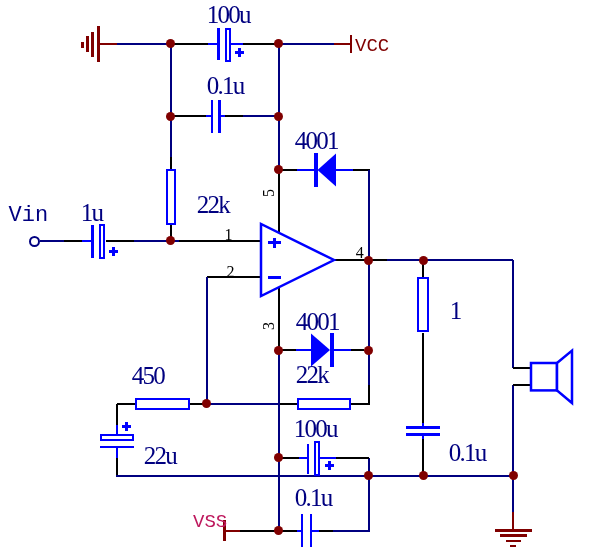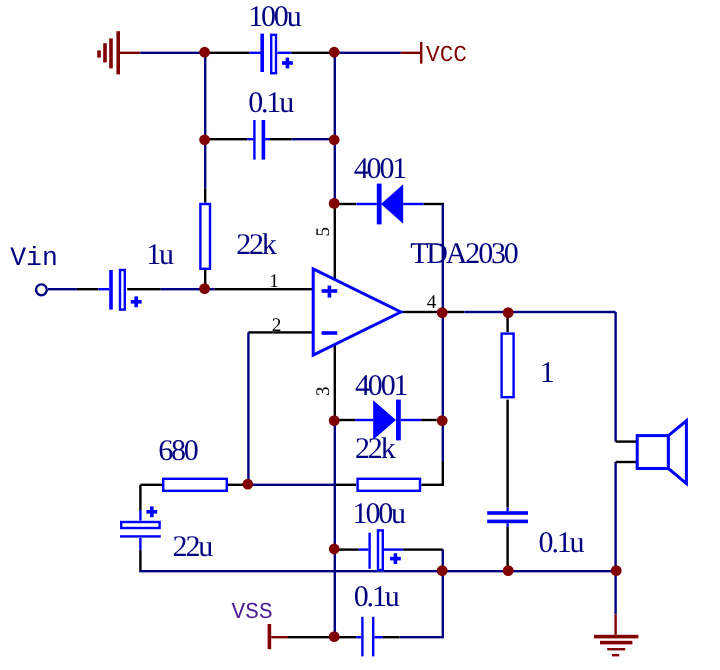--- a/index.html
+++ b/index.html
@@ -144,33 +144,32 @@
 <div style="position:absolute;left:364.0px;top:345.5px;width:9px;height:9px;border-radius:50%;background:#800000;"></div>
 <div style="position:absolute;left:202.3px;top:399.2px;width:9px;height:9px;border-radius:50%;background:#800000;"></div>
 <div style="position:absolute;left:274.0px;top:453.0px;width:9px;height:9px;border-radius:50%;background:#800000;"></div>
 <div style="position:absolute;left:364.0px;top:471.0px;width:9px;height:9px;border-radius:50%;background:#800000;"></div>
 <div style="position:absolute;left:418.5px;top:471.0px;width:9px;height:9px;border-radius:50%;background:#800000;"></div>
 <div style="position:absolute;left:508.5px;top:471.0px;width:9px;height:9px;border-radius:50%;background:#800000;"></div>
 <div style="position:absolute;left:274.0px;top:526.0px;width:9px;height:9px;border-radius:50%;background:#800000;"></div>
 <div class="t" style="left:206.8px;top:1.9500000000000002px;font-size:25px;color:#000080;font-family:'Liberation Serif', serif;letter-spacing:-1.8px;">100u</div>
 <div class="t" style="left:206.8px;top:72.95px;font-size:25px;color:#000080;font-family:'Liberation Serif', serif;letter-spacing:-1.8px;">0.1u</div>
 <div class="t" style="left:294.8px;top:127.95px;font-size:25px;color:#000080;font-family:'Liberation Serif', serif;letter-spacing:-1.8px;">4001</div>
-<div class="t" style="left:341.8px;top:198.95px;font-size:25px;color:#000080;font-family:'Liberation Serif', serif;letter-spacing:-1.8px;">TDA2030</div>
 <div class="t" style="left:196.8px;top:191.95px;font-size:25px;color:#000080;font-family:'Liberation Serif', serif;letter-spacing:-1.8px;">22k</div>
-<div class="t" style="left:80.8px;top:199.95px;font-size:25px;color:#000080;font-family:'Liberation Serif', serif;letter-spacing:-1.8px;margin-left:41px;">1u</div>
+<div class="t" style="left:80.8px;top:199.95px;font-size:25px;color:#000080;font-family:'Liberation Serif', serif;letter-spacing:-1.8px;">1u</div>
 <div class="t" style="left:295.8px;top:308.95px;font-size:25px;color:#000080;font-family:'Liberation Serif', serif;letter-spacing:-1.8px;">4001</div>
 <div class="t" style="left:295.8px;top:362.45px;font-size:25px;color:#000080;font-family:'Liberation Serif', serif;letter-spacing:-1.8px;">22k</div>
-<div class="t" style="left:131.8px;top:362.95px;font-size:25px;color:#000080;font-family:'Liberation Serif', serif;letter-spacing:-1.8px;">680</div>
+<div class="t" style="left:131.8px;top:362.95px;font-size:25px;color:#000080;font-family:'Liberation Serif', serif;letter-spacing:-1.8px;">450</div>
 <div class="t" style="left:449.8px;top:298.45px;font-size:25px;color:#000080;font-family:'Liberation Serif', serif;letter-spacing:-1.8px;">1</div>
 <div class="t" style="left:143.8px;top:442.95px;font-size:25px;color:#000080;font-family:'Liberation Serif', serif;letter-spacing:-1.8px;text-align:right;">22u</div>
 <div class="t" style="left:293.8px;top:415.95px;font-size:25px;color:#000080;font-family:'Liberation Serif', serif;letter-spacing:-1.8px;">100u</div>
 <div class="t" style="left:448.8px;top:440.45px;font-size:25px;color:#000080;font-family:'Liberation Serif', serif;letter-spacing:-1.8px;">0.1u</div>
 <div class="t" style="left:294.8px;top:484.95px;font-size:25px;color:#000080;font-family:'Liberation Serif', serif;letter-spacing:-1.8px;">0.1u</div>
 <div class="t" style="left:8.5px;top:205px;font-size:22px;color:#000080;font-family:'Liberation Mono', serif;letter-spacing:0px;">Vin</div>
 <div class="t" style="left:355px;top:36.5px;font-size:19px;color:#800000;font-family:'Liberation Mono', serif;letter-spacing:0px;">VCC</div>
-<div class="t" style="left:193px;top:501px;font-size:19px;color:#4c1d95;font-family:'Liberation Mono', serif;letter-spacing:0px;">VSS</div>
+<div class="t" style="left:193px;top:513px;font-size:19px;color:#be185d;font-family:'Liberation Mono', serif;letter-spacing:0px;">VSS</div>
 <div class="t" style="left:224.4px;top:226.6px;font-size:16px;color:#000000;font-family:'Liberation Serif', serif;letter-spacing:0px;">1</div>
 <div class="t" style="left:226.4px;top:263.9px;font-size:16px;color:#000000;font-family:'Liberation Serif', serif;letter-spacing:0px;">2</div>
 <div class="t" style="left:355.7px;top:244.6px;font-size:16px;color:#000000;font-family:'Liberation Serif', serif;letter-spacing:0px;">4</div>
 <svg style="position:absolute;left:0;top:0" width="600" height="558" viewBox="0 0 600 558">
       <text x="264.5" y="198.3" transform="rotate(-90 268.5 193)" font-family="Liberation Serif" font-size="16" fill="#000000">5</text>
       <text x="264.5" y="331.3" transform="rotate(-90 268.5 326)" font-family="Liberation Serif" font-size="16" fill="#000000">3</text>
     </svg>
 </div>
 </body></html>

